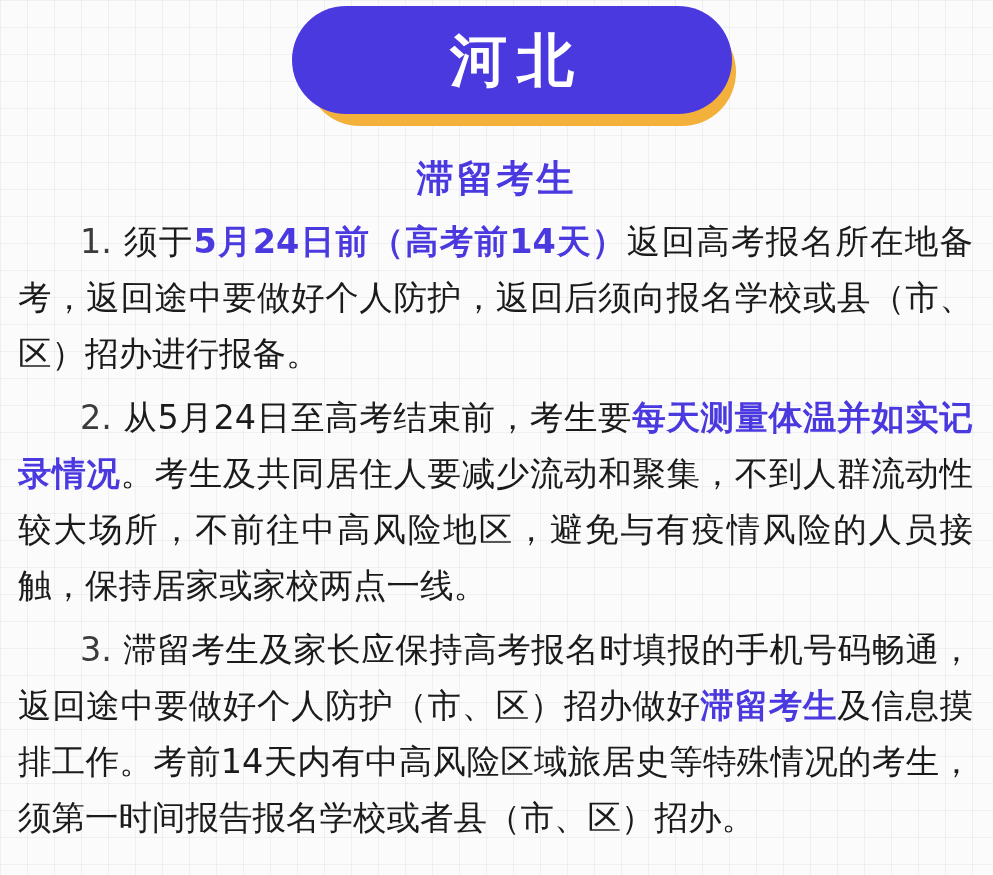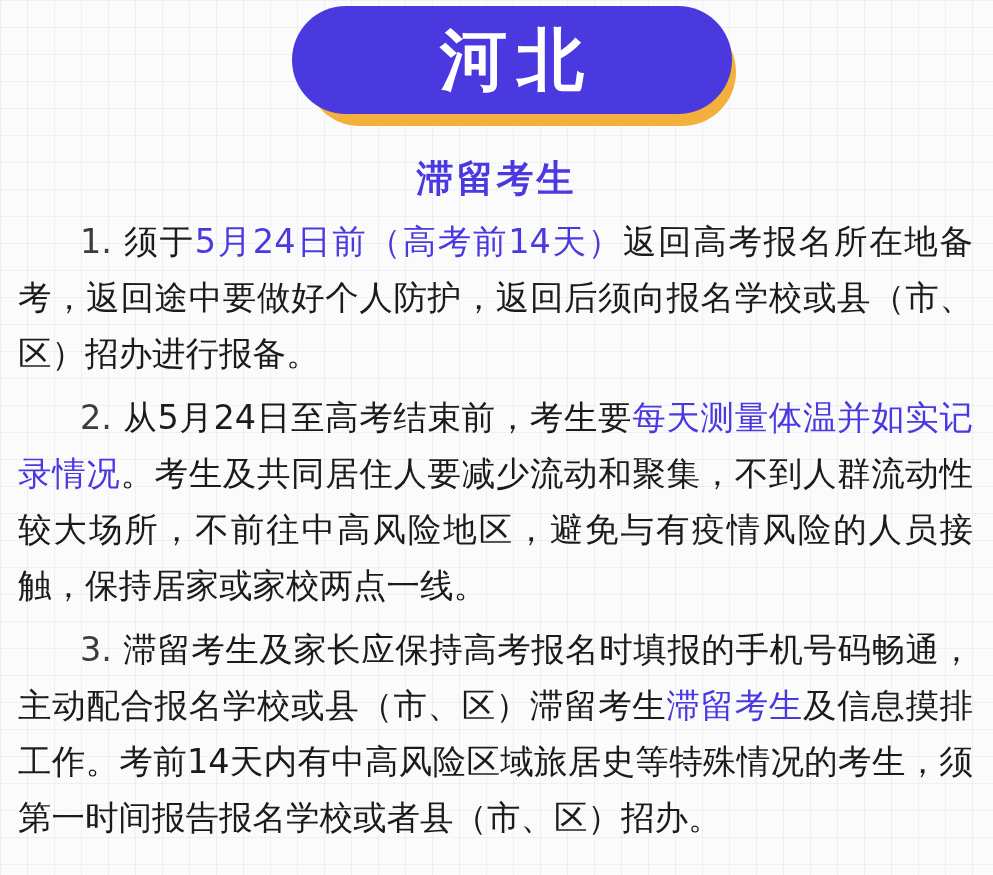--- a/index.html
+++ b/index.html
@@ -55,21 +55,21 @@
     width: 440px;
     height: 108px;
     border-radius: 54px;
     background: #4b39e0;
     display: flex;
     align-items: center;
     justify-content: center;
   }
   .badge-text {
     color: #ffffff;
-    font-size: 67px;
+    font-size: 57px;
     font-weight: bold;
     letter-spacing: 10px;
     text-indent: 10px;
     line-height: 1;
     font-family: "DejaVu Sans", "Liberation Sans", sans-serif;
   }
 
   
   .subtitle {
     text-align: center;
@@ -95,21 +95,21 @@
     font-family: "DejaVu Sans", "Liberation Sans", sans-serif;
     letter-spacing: 0px;
     text-align: justify;
   }
   .num {
     color: #3b3b3b;
     font-weight: normal;
   }
   .hl {
     color: #4b39e0;
-    font-weight: normal;
+    font-weight: bold;
   }
 </style>
 </head>
 <body>
 
 <div id="grid-bg"></div>
 
 <div id="page">
 
   <div class="badge-wrap">
@@ -117,16 +117,16 @@
     <div class="badge">
       <span class="badge-text">河北</span>
     </div>
   </div>
 
   <div class="subtitle">滞留考生</div>
 
   <div class="content">
     <p class="para"><span class="num">1. </span><span>须于</span><span class="hl">5月24日前（高考前14天）</span><span>返回高考报名所在地备考，返回途中要做好个人防护，返回后须向报名学校或县（市、区）招办进行报备。</span></p>
     <p class="para"><span class="num">2. </span><span>从5月24日至高考结束前，考生要</span><span class="hl">每天测量体温并如实记录情况</span><span>。考生及共同居住人要减少流动和聚集，不到人群流动性较大场所，不前往中高风险地区，避免与有疫情风险的人员接触，保持居家或家校两点一线。</span></p>
-    <p class="para"><span class="num">3. </span><span>滞留考生及家长应保持高考报名时填报的手机号码畅通，主动配合报名学校或县（市、区）滞留考生</span><span class="hl">滞留考生</span><span>及信息摸排工作。考前14天内有中高风险区域旅居史等特殊情况的考生，须第一时间报告报名学校或者县（市、区）招办。</span></p>
+    <p class="para"><span class="num">3. </span><span>滞留考生及家长应保持高考报名时填报的手机号码畅通，返回途中要做好个人防护（市、区）招办做好</span><span class="hl">滞留考生</span><span>及信息摸排工作。考前14天内有中高风险区域旅居史等特殊情况的考生，须第一时间报告报名学校或者县（市、区）招办。</span></p>
   </div>
 
 </div>
 
 </body></html>

